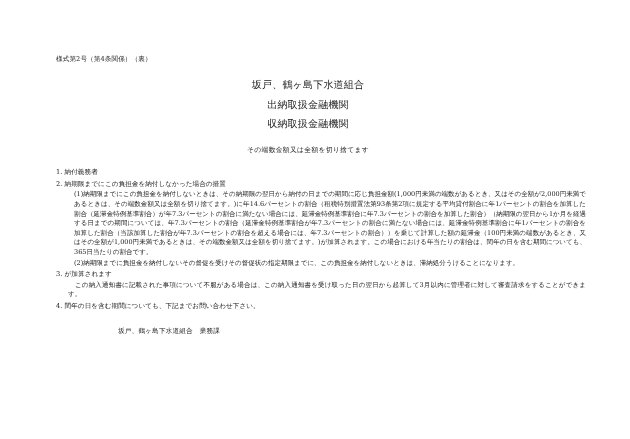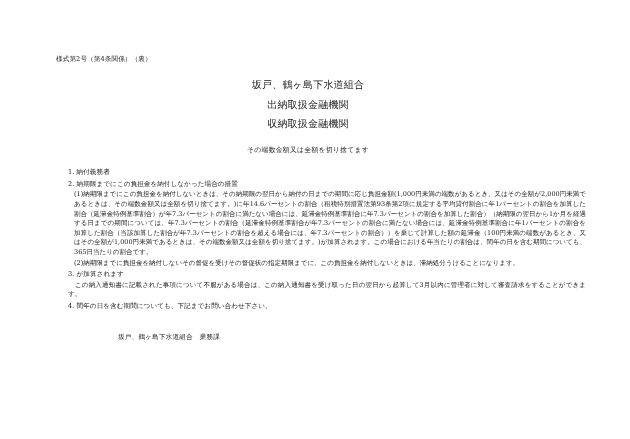--- a/index.html
+++ b/index.html
@@ -46,42 +46,42 @@
     margin: 16px 0 13px 0;
     padding-right: 26px;
   }
   .section {
     margin: 0 0 2px 0;
   }
   .sec-head {
     font-size: 6.6px;
     line-height: 1.45;
     letter-spacing: 0.05px;
-    margin: 0 0 1px 12px;
+    margin: 0 0 1px 0;
     text-indent: 0;
   }
   .para {
     font-size: 6.5px;
     line-height: 1.48;
     letter-spacing: 0.02px;
     margin: 0 0 1px 0;
     text-align: justify;
     text-justify: inter-character;
     padding-left: 12px;
     text-indent: 7px;
   }
   .para.sub {
     padding-left: 18px;
     text-indent: 0;
   }
   .sec-head.flat {
     padding-left: 0;
   }
   .signature {
-    margin-top: 20px;
+    margin-top: 14px;
     padding-left: 62px;
   }
   .sig-line {
     font-size: 6.6px;
     line-height: 1.6;
     letter-spacing: 0.2px;
     margin: 0;
   }
   .sig-line.addr {
     padding-left: 14px;

